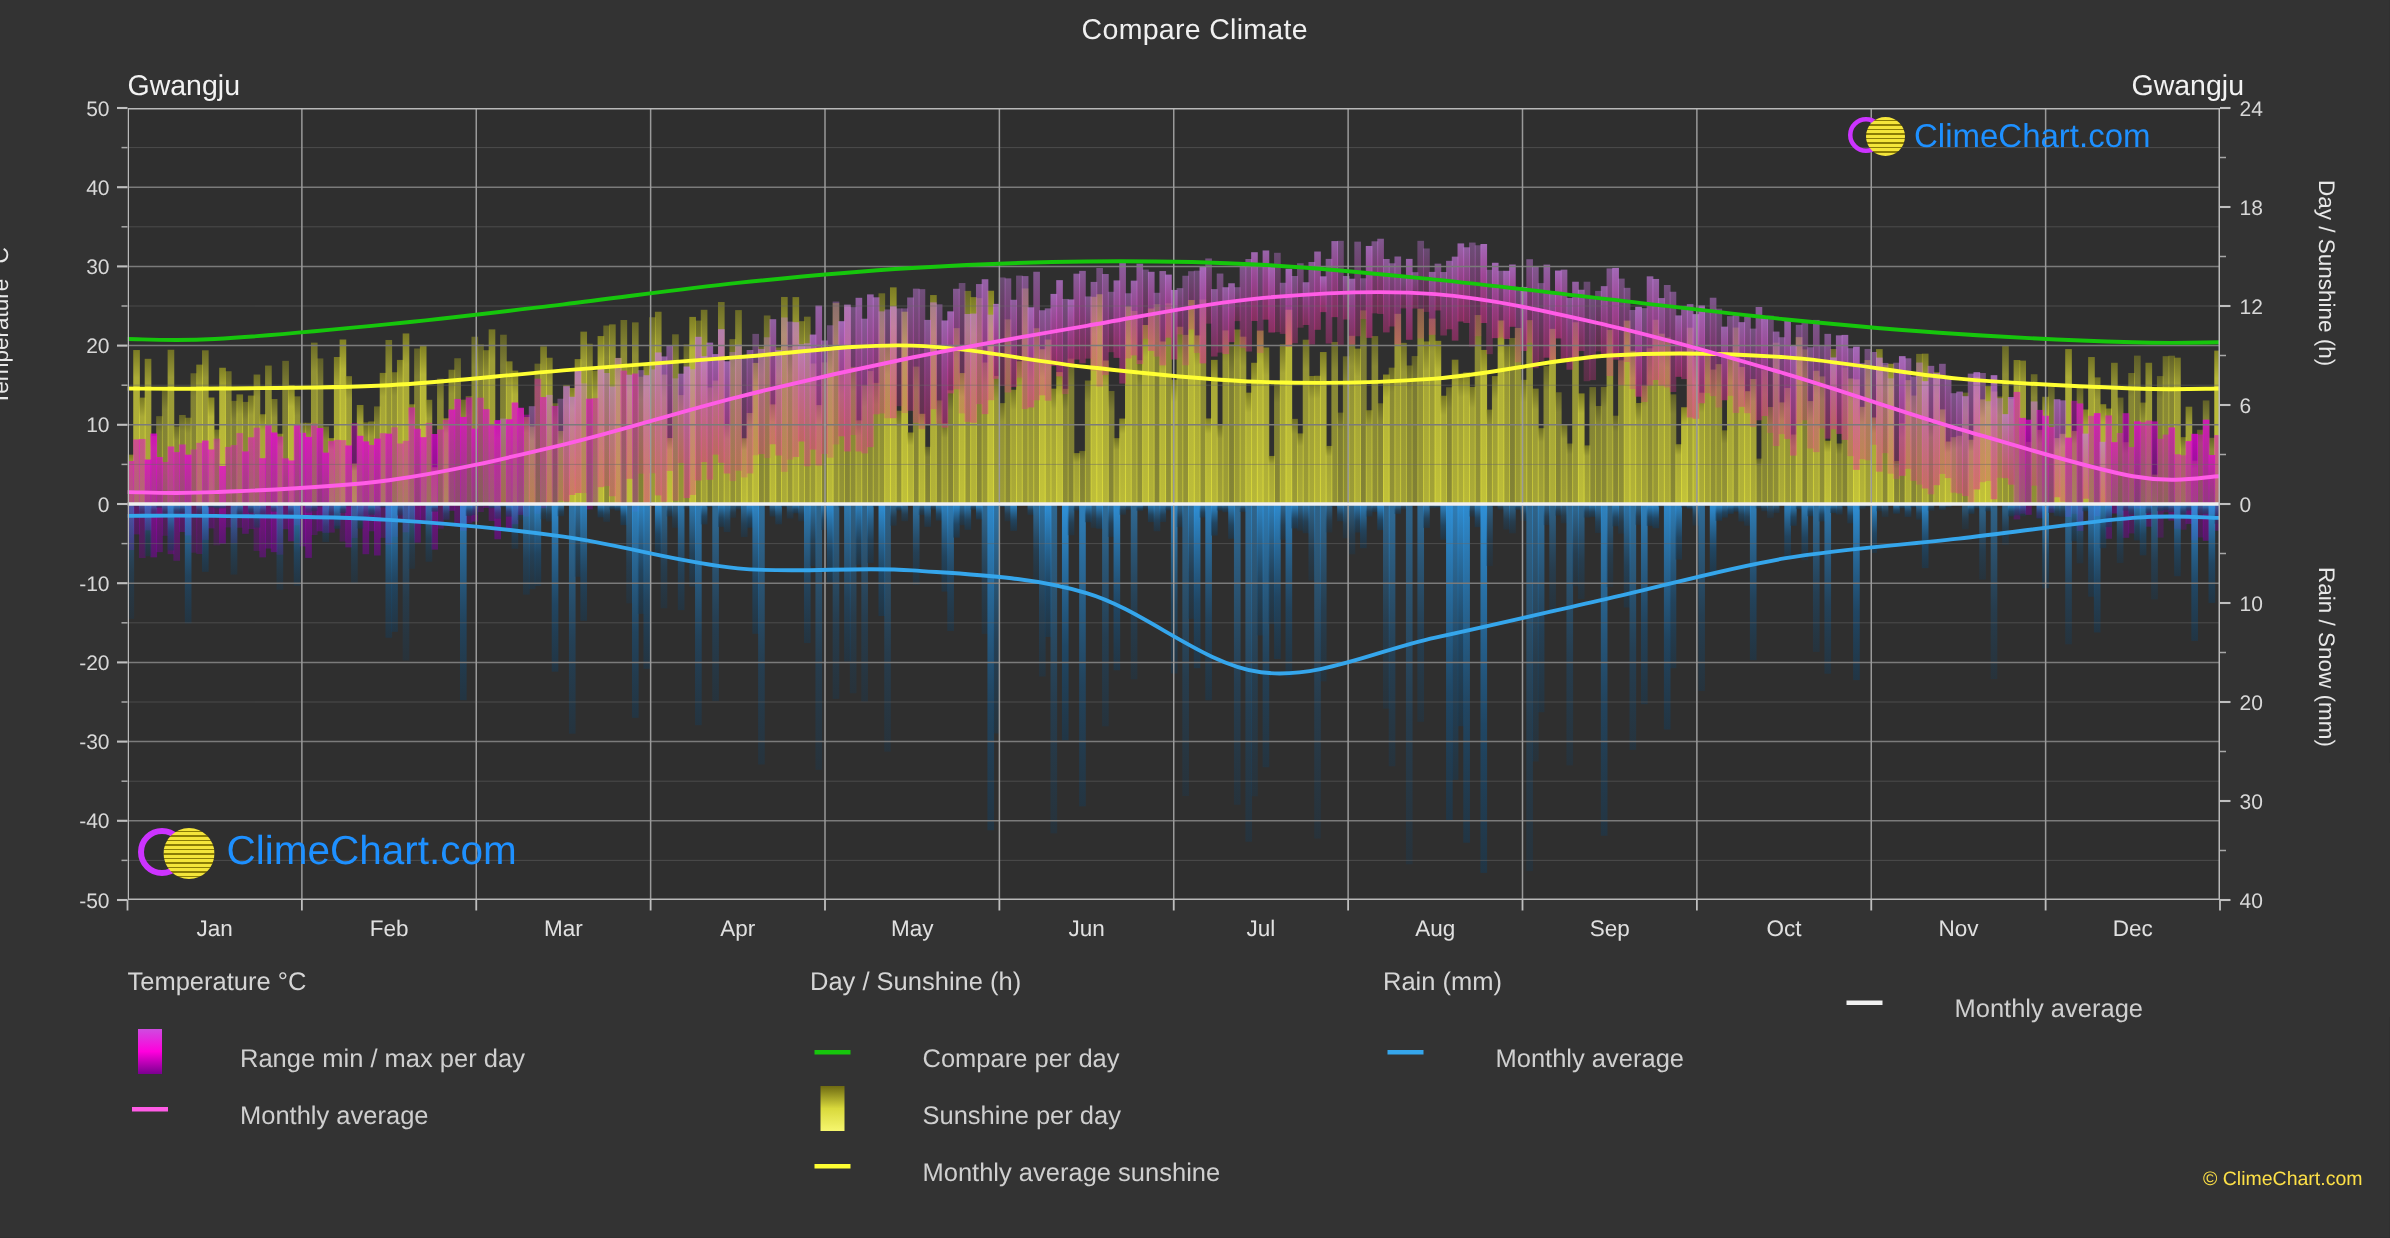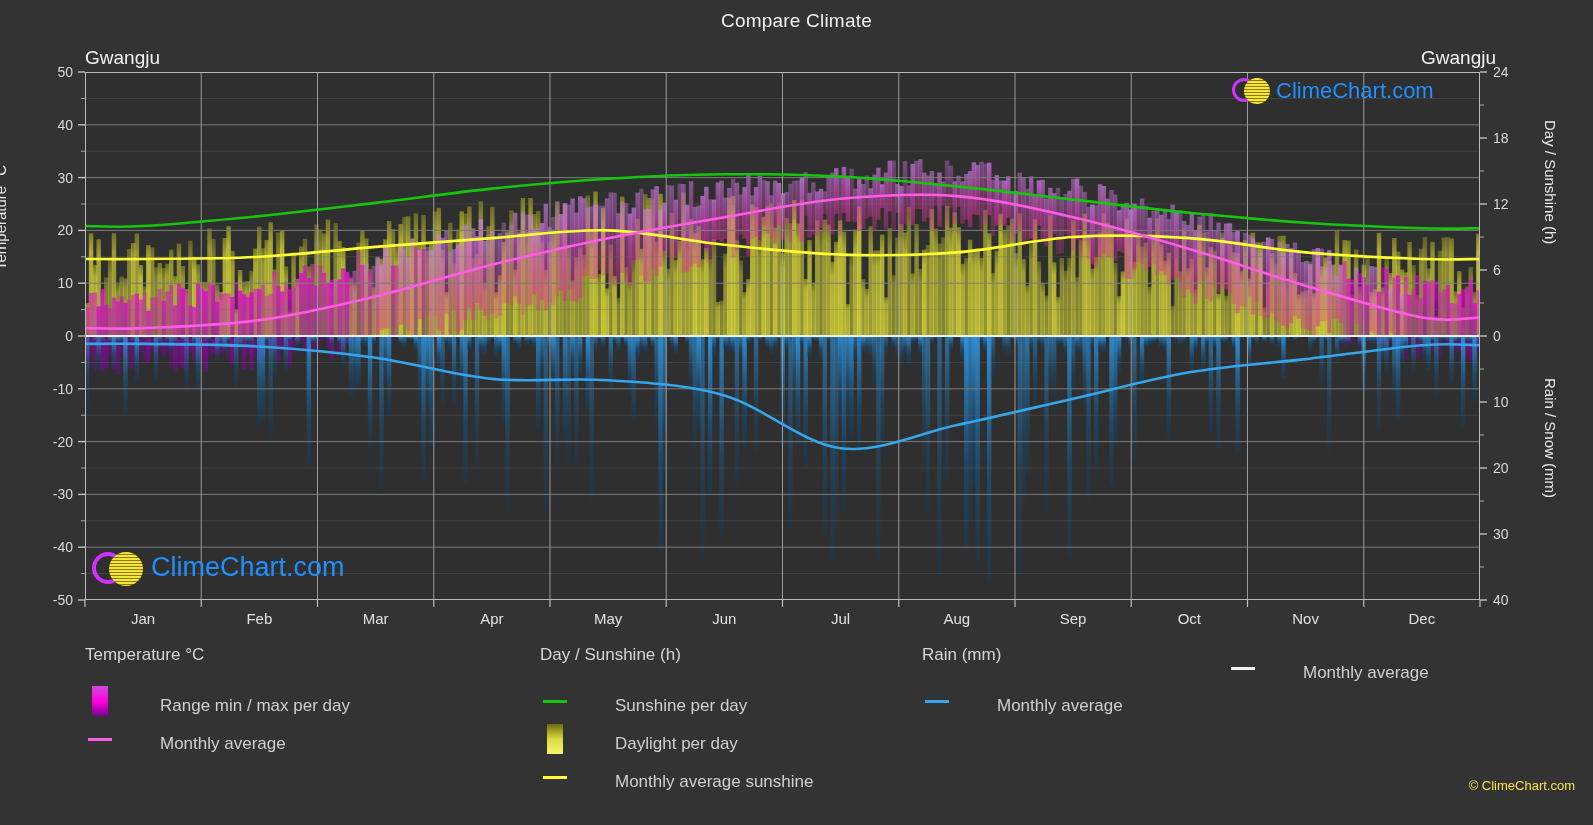--- a/index.html
+++ b/index.html
@@ -1433,27 +1433,27 @@
         <span class="leg-text">Monthly average</span>
       </div>
     </div>
 
     <div class="legcol c1">
       <div class="leg-title">Day / Sunshine (h)</div>
       <div class="leg-row">
         <span class="leg-key">
             <span class="sw-line" style="background:#16c60c;"></span>
           </span>
-        <span class="leg-text">Sunshine per day</span>
+        <span class="leg-text">Compare per day</span>
       </div>
       <div class="leg-row">
         <span class="leg-key">
             <span class="sw-box" style="background:linear-gradient(#6e6a12,#d9d93c,#f6f66e);"></span>
           </span>
-        <span class="leg-text">Daylight per day</span>
+        <span class="leg-text">Sunshine per day</span>
       </div>
       <div class="leg-row">
         <span class="leg-key">
             <span class="sw-line" style="background:#ffff33;"></span>
           </span>
         <span class="leg-text">Monthly average sunshine</span>
       </div>
     </div>
 
     <div class="legcol c2">

